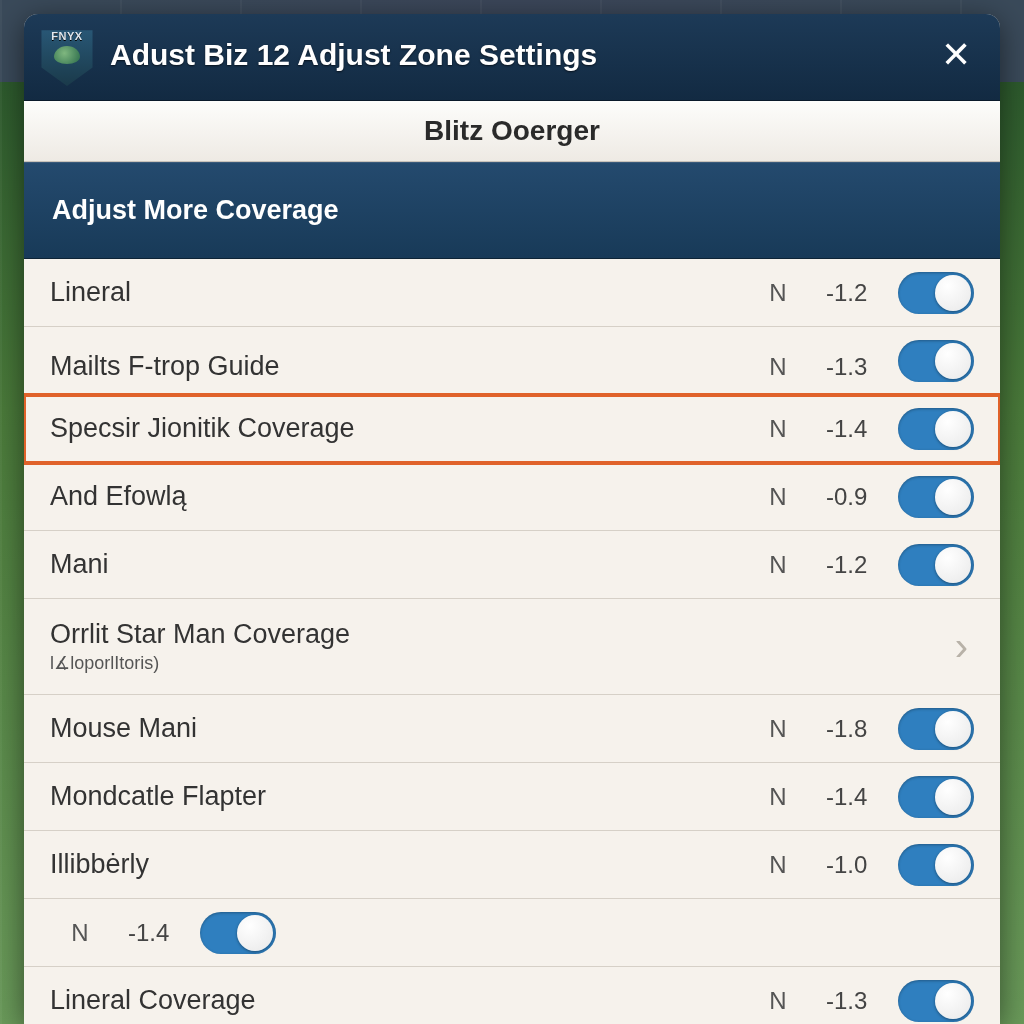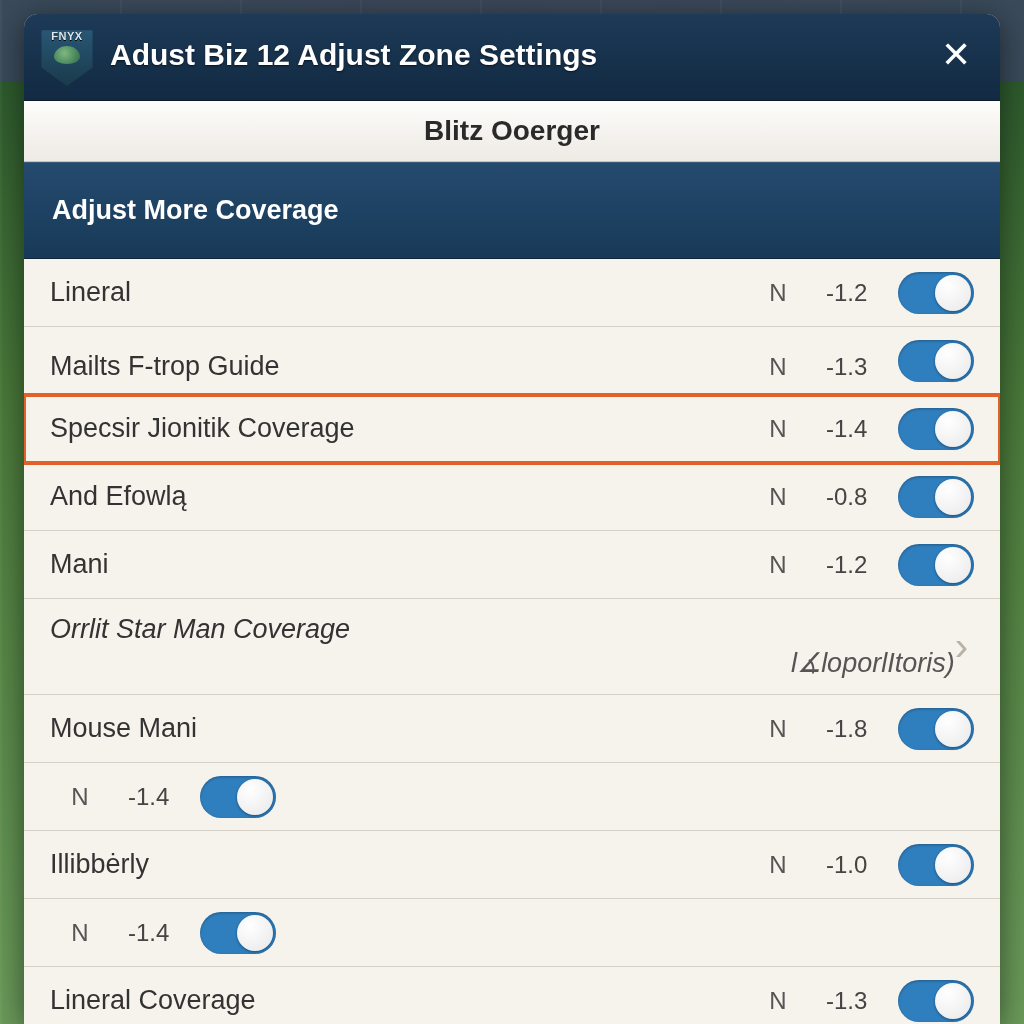--- a/index.html
+++ b/index.html
@@ -88,22 +88,22 @@
     padding: 8px 26px;
     height: 68px;
     border-bottom: 1px solid #d6d0c7;
     position: relative;
   }
   .row.nav { height: 96px; }
   .row-label {
     flex:1;
     font-size: 27px; color:#333;
   }
-  .row.nav .row-label { line-height:1.25;font-style:italic; }
-  .row-subtext { display:block; font-size:27px; color:#555;text-align:right; }
+  .row.nav .row-label { line-height:1.25; }
+  .row-subtext { display:block; font-size:18px; color:#555; }
   .col-n {
     width: 60px; text-align:center;
     font-size: 24px; color:#555;
   }
   .col-val {
     width: 90px; text-align:left;
     font-size: 24px; color:#444;
     padding-left: 18px;
   }
   .toggle {
@@ -171,40 +171,41 @@
       </div>
       <div class="row highlight">
         <div class="row-label">Specsir Jionitik Coverage</div>
         <div class="col-n">N</div>
         <div class="col-val">-1.4</div>
         <div class="toggle"></div>
       </div>
       <div class="row">
         <div class="row-label">And Efowlą</div>
         <div class="col-n">N</div>
-        <div class="col-val">-0.8</div>
+        <div class="col-val">-0.9</div>
         <div class="toggle"></div>
       </div>
       <div class="row">
         <div class="row-label">Mani</div>
         <div class="col-n">N</div>
         <div class="col-val">-1.2</div>
         <div class="toggle"></div>
       </div>
       <div class="row nav">
         <div class="row-label">Orrlit Star Man Coverage<span class="row-subtext">l∡loporlItoris)</span></div>
         <div class="chevron">›</div>
       </div>
       <div class="row">
         <div class="row-label">Mouse Mani</div>
         <div class="col-n">N</div>
         <div class="col-val">-1.8</div>
         <div class="toggle"></div>
       </div>
       <div class="row">
+        <div class="row-label">Mondcatle Flapter</div>
         <div class="col-n">N</div>
         <div class="col-val">-1.4</div>
         <div class="toggle"></div>
       </div>
       <div class="row">
         <div class="row-label">Illibbėrly</div>
         <div class="col-n">N</div>
         <div class="col-val">-1.0</div>
         <div class="toggle"></div>
       </div>

